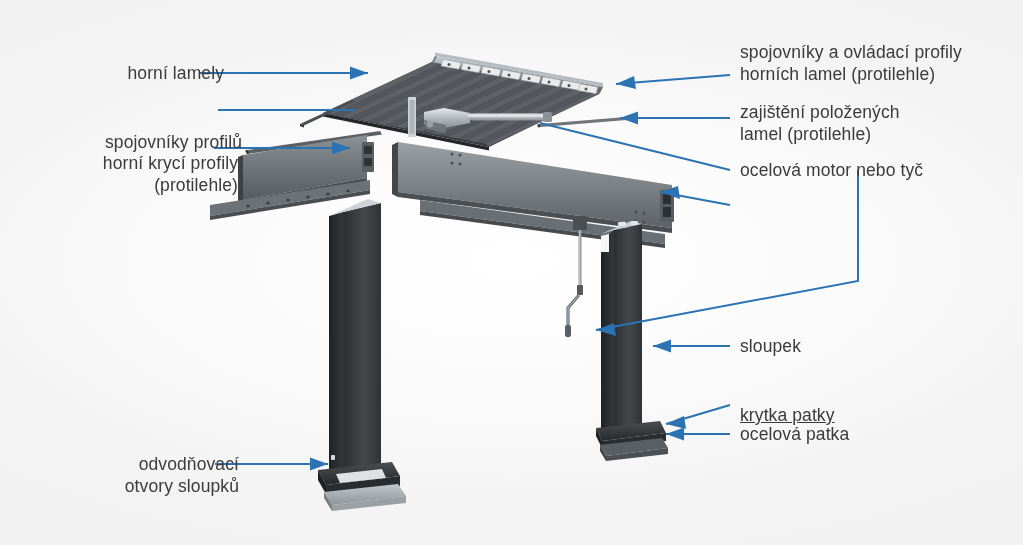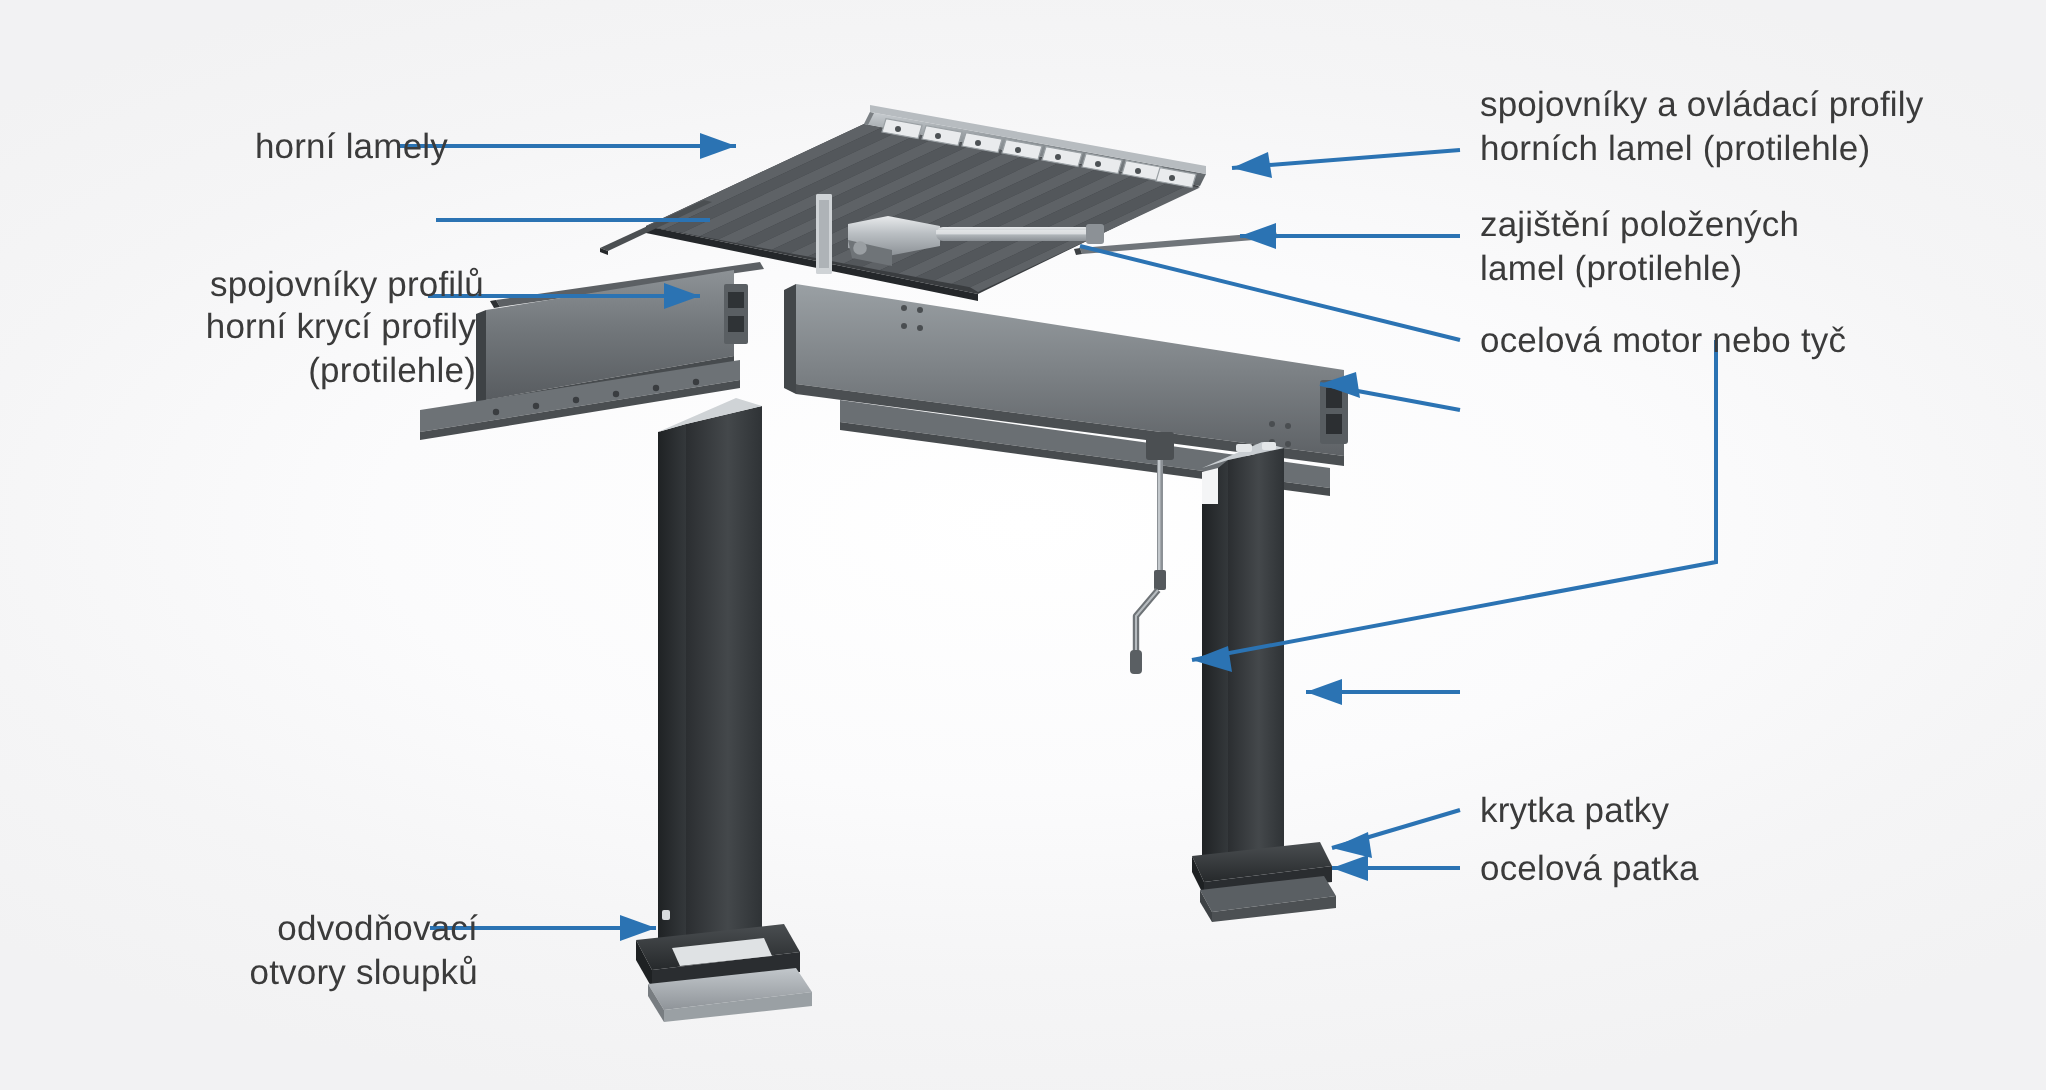--- a/index.html
+++ b/index.html
@@ -300,17 +300,18 @@
 
   <div class="lbl l" style="left:740px;top:41px;width:283px;">spojovníky a ovládací profily
 horních lamel (protilehle)</div>
 
   <div class="lbl l" style="left:740px;top:101px;width:270px;">zajištění položených
 lamel (protilehle)</div>
 
   <div class="lbl l" style="left:740px;top:159px;width:275px;">ocelová motor nebo tyč</div>
 
 
-
-  <div class="lbl l" style="left:740px;top:394px;width:220px;">krytka patky</div>
+  <div class="lbl l" style="left:740px;top:335px;width:200px;">sloupek</div>
+
+  <div class="lbl l" style="left:740px;top:404px;width:220px;text-decoration:underline;">krytka patky</div>
 
   <div class="lbl l" style="left:740px;top:423px;width:220px;">ocelová patka</div>
 </div>
 
 </body></html>

